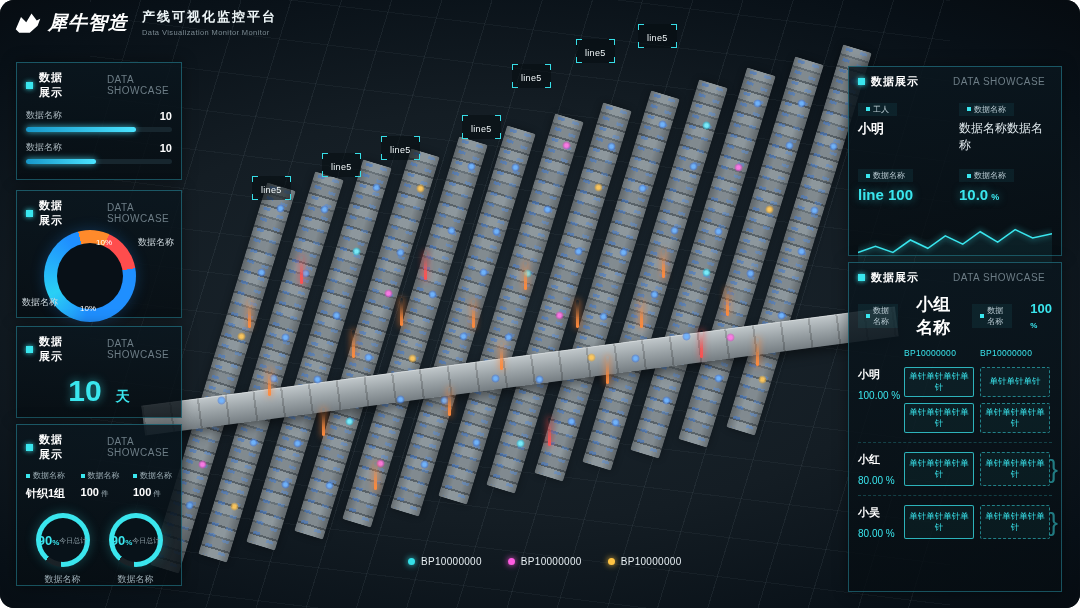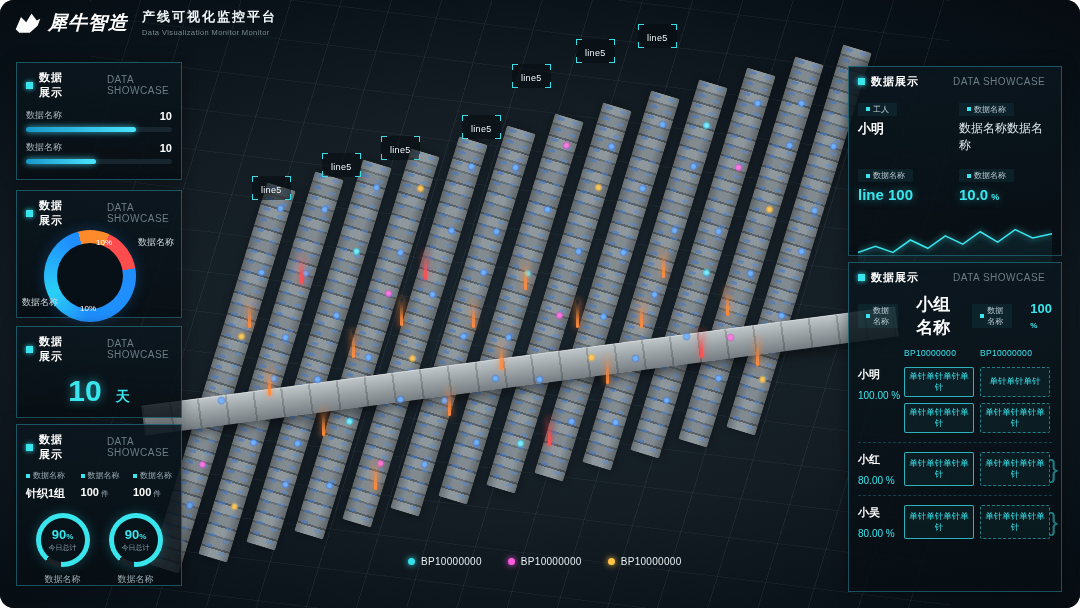--- a/index.html
+++ b/index.html
@@ -109,21 +109,21 @@
   .ssq { width: 4px; height: 4px; background: #3ae6ee; flex: none; }
   .slab span { font-size: 8px; color: #9fb0b8; }
   .sval { margin-top: 5px; font-size: 11px; font-weight: bold; color: #fff; }
   .sunit { font-size: 7.5px; color: #9fb0b8; margin-left: 2px; font-weight: normal; }
   .gauges { display: flex; justify-content: space-around; margin-top: 12px; }
   .gwrap { display: flex; flex-direction: column; align-items: center; }
   .gauge { position: relative; width: 54px; height: 54px; border-radius: 50%;
     background: conic-gradient(from 220deg, #3ae6ee calc(var(--p) * 1%), rgba(255,255,255,.08) 0);
     box-shadow: 0 0 12px rgba(58,230,238,.25); display: flex; align-items: center; justify-content: center; }
   .gauge::before { content: ''; position: absolute; inset: 5px; border-radius: 50%; background: #081219; }
-  .ginner { position: relative; z-index: 1; display: flex; flex-direction: column; align-items: center; }
+  .ginner { position: relative; z-index: 1; display: flex; flex-direction: row; align-items: center; }
   .gval { font-size: 13px; font-weight: bold; color: #3ae6ee; }
   .gunit { font-size: 8px; }
   .gcap { font-size: 7px; color: #8fa0a8; margin-top: 1px; }
   .glabel { margin-top: 6px; font-size: 9px; color: #9fb0b8; }
 
   
   .wgrid { display: grid; grid-template-columns: 1fr 1fr; gap: 10px 8px; }
   .wlab { display: inline-flex; gap: 3px; align-items: center; background: rgba(58,230,238,.07); padding: 1px 8px; }
   .wlab span { font-size: 8px; color: #bccdd5; }
   .wval { margin-top: 4px; font-size: 13px; font-weight: bold; color: #fff; }

